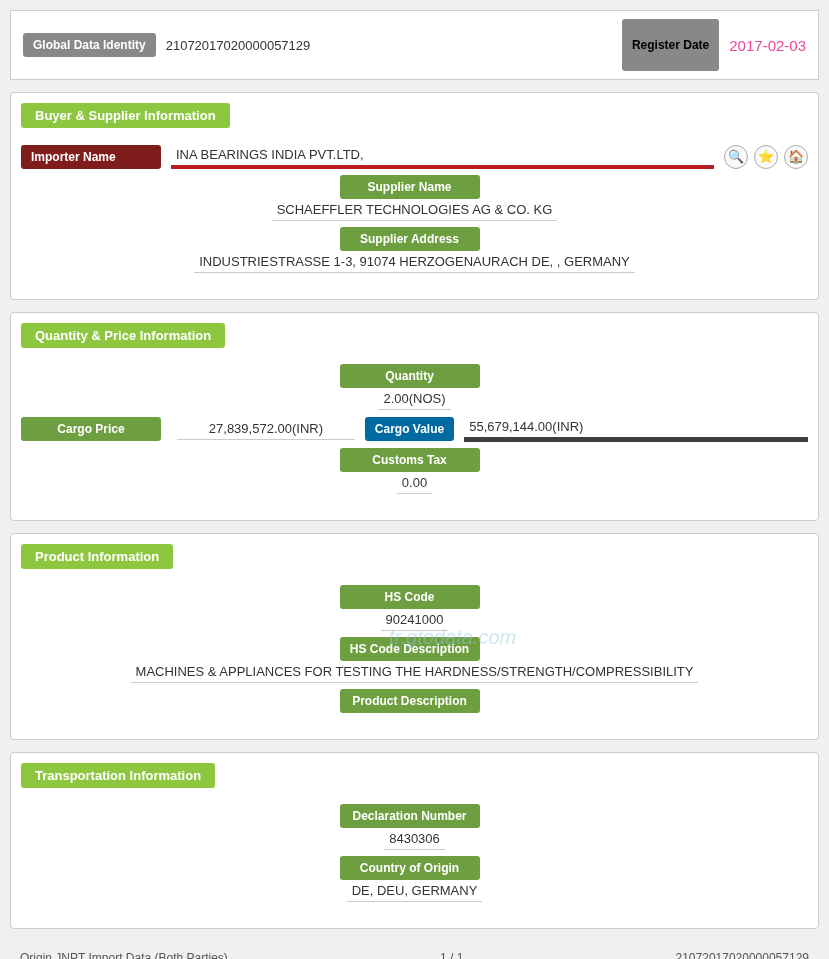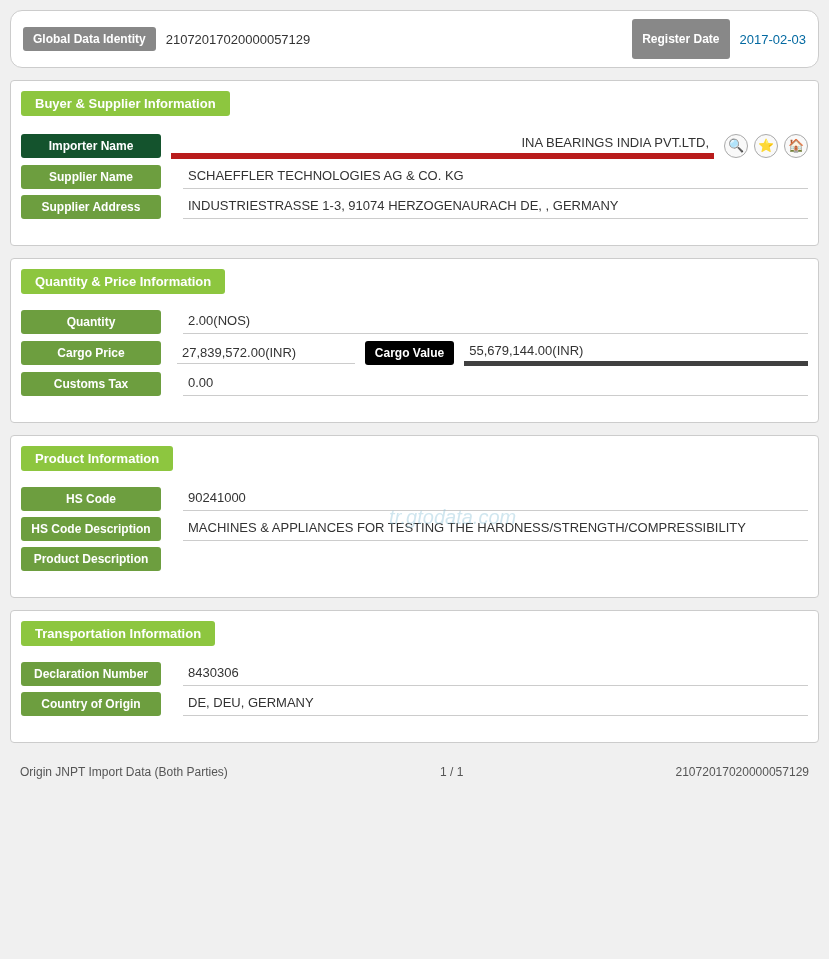--- a/index.html
+++ b/index.html
@@ -14,21 +14,21 @@
     .page-wrapper {
       background: #f0f0f0;
       max-width: 829px;
       margin: 0 auto;
     }
 
     
     .identity-bar {
       background: #fff;
       border: 1px solid #ccc;
-      border-radius: 12px;
+      border-radius: 0;
       padding: 8px 12px;
       display: flex;
       align-items: center;
       gap: 10px;
       margin-bottom: 12px;
     }
 
     .identity-bar .label-btn {
       background: #888;
       color: #fff;
@@ -40,31 +40,31 @@
     }
 
     .identity-bar .identity-value {
       font-size: 13px;
       color: #333;
       flex: 1;
     }
 
     .identity-bar .register-btn {
       background: #888;
-      color: #ffffff;
-      border-radius: 3px;
-      padding: 13px 10px;
+      color: #000000;
+      border-radius: 3px;
+      padding: 19px 10px;
       font-size: 12px;
       font-weight: bold;
       white-space: nowrap;
     }
 
     .identity-bar .register-value {
-      font-size: 13px;
-      color: #0369a1;
+      font-size: 15px;
+      color: #ec4899;
     }
 
     
     .section-card {
       background: #fff;
       border: 1px solid #ccc;
       border-radius: 4px;
       margin-bottom: 12px;
       padding: 0 0 20px 0;
     }
@@ -76,22 +76,24 @@
       font-weight: bold;
       font-size: 13px;
       padding: 5px 14px;
       border-radius: 3px;
       margin: 10px 10px 10px 10px;
     }
 
     
     .field-row {
       display: flex;
+      align-items: center;
       margin: 6px 10px;
-      gap: 12px;
+      gap: 0;
+      flex-direction: column;
     }
 
     .field-label {
       background: #6d9e3f;
       color: #fff;
       font-size: 12px;
       font-weight: bold;
       padding: 5px 10px;
       border-radius: 3px;
       min-width: 140px;
@@ -109,39 +111,38 @@
     }
 
     
     .importer-row {
       display: flex;
       align-items: center;
       margin: 6px 10px;
     }
 
     .importer-label {
-      background: #14532d;
+      background: #7f1d1d;
       color: #fff;
       font-size: 12px;
       font-weight: bold;
       padding: 5px 10px;
       border-radius: 3px;
       min-width: 140px;
-      text-align: center;
+      text-align: left;
       white-space: nowrap;
       margin-right: 10px;
     }
 
     .importer-value {
       font-size: 13px;
       color: #333;
-      border-bottom: 6px solid #b91c1c;
+      border-bottom: 4px solid #b91c1c;
       flex: 1;
       padding: 3px 5px;
-      text-align: right;
     }
 
     .icon-group {
       display: flex;
       gap: 6px;
       margin-left: 10px;
     }
 
     .icon-circle {
       width: 24px;
@@ -170,20 +171,21 @@
       flex: 1;
       gap: 6px;
     }
 
     .field-group .field-label {
       margin-right: 10px;
     }
 
     .field-group .field-value {
       flex: 1;
+      text-align: center;
     }
 
     
     .watermark-container {
       position: relative;
     }
 
     .watermark {
       position: absolute;
       top: 50%;
@@ -201,21 +203,21 @@
     .page-footer {
       display: flex;
       justify-content: space-between;
       align-items: center;
       padding: 10px 10px;
       font-size: 12px;
       color: #555;
     }
 
     .cargo-value-btn {
-      background: #000000;
+      background: #0369a1;
       color: #fff;
       border-radius: 3px;
       padding: 5px 10px;
       font-size: 12px;
       font-weight: bold;
       white-space: nowrap;
     }
   </style>
 </head>
 <body>

